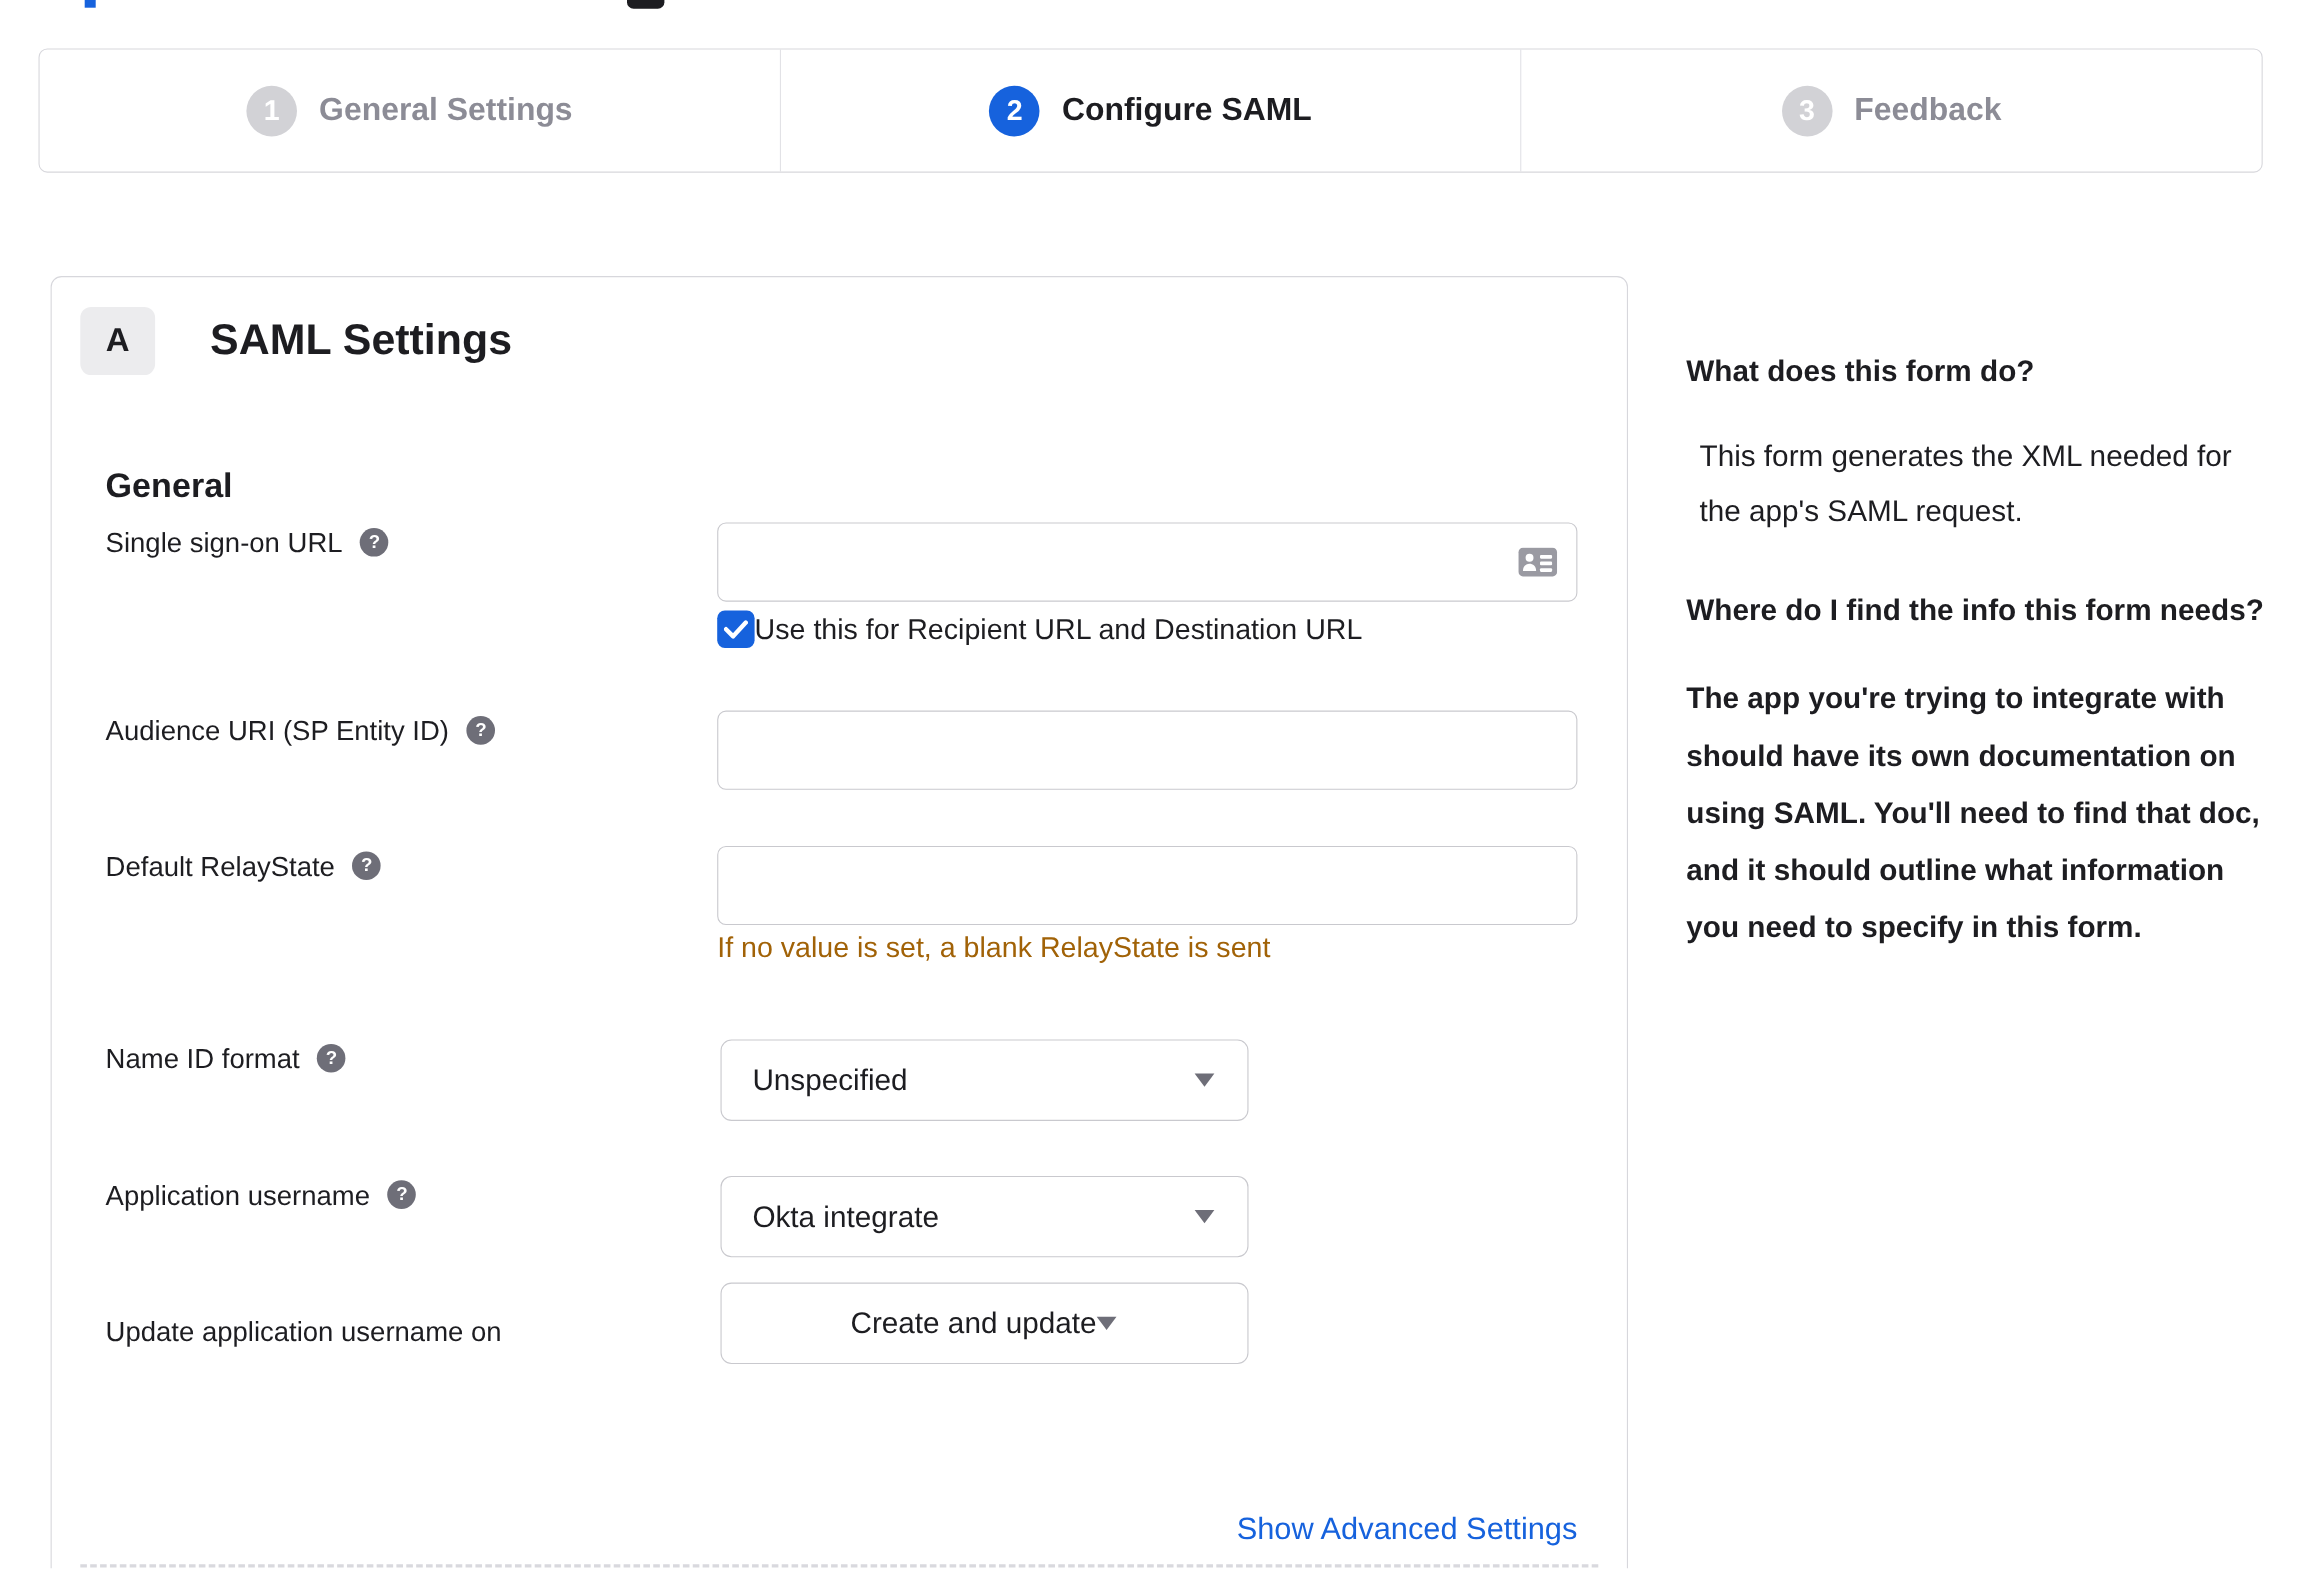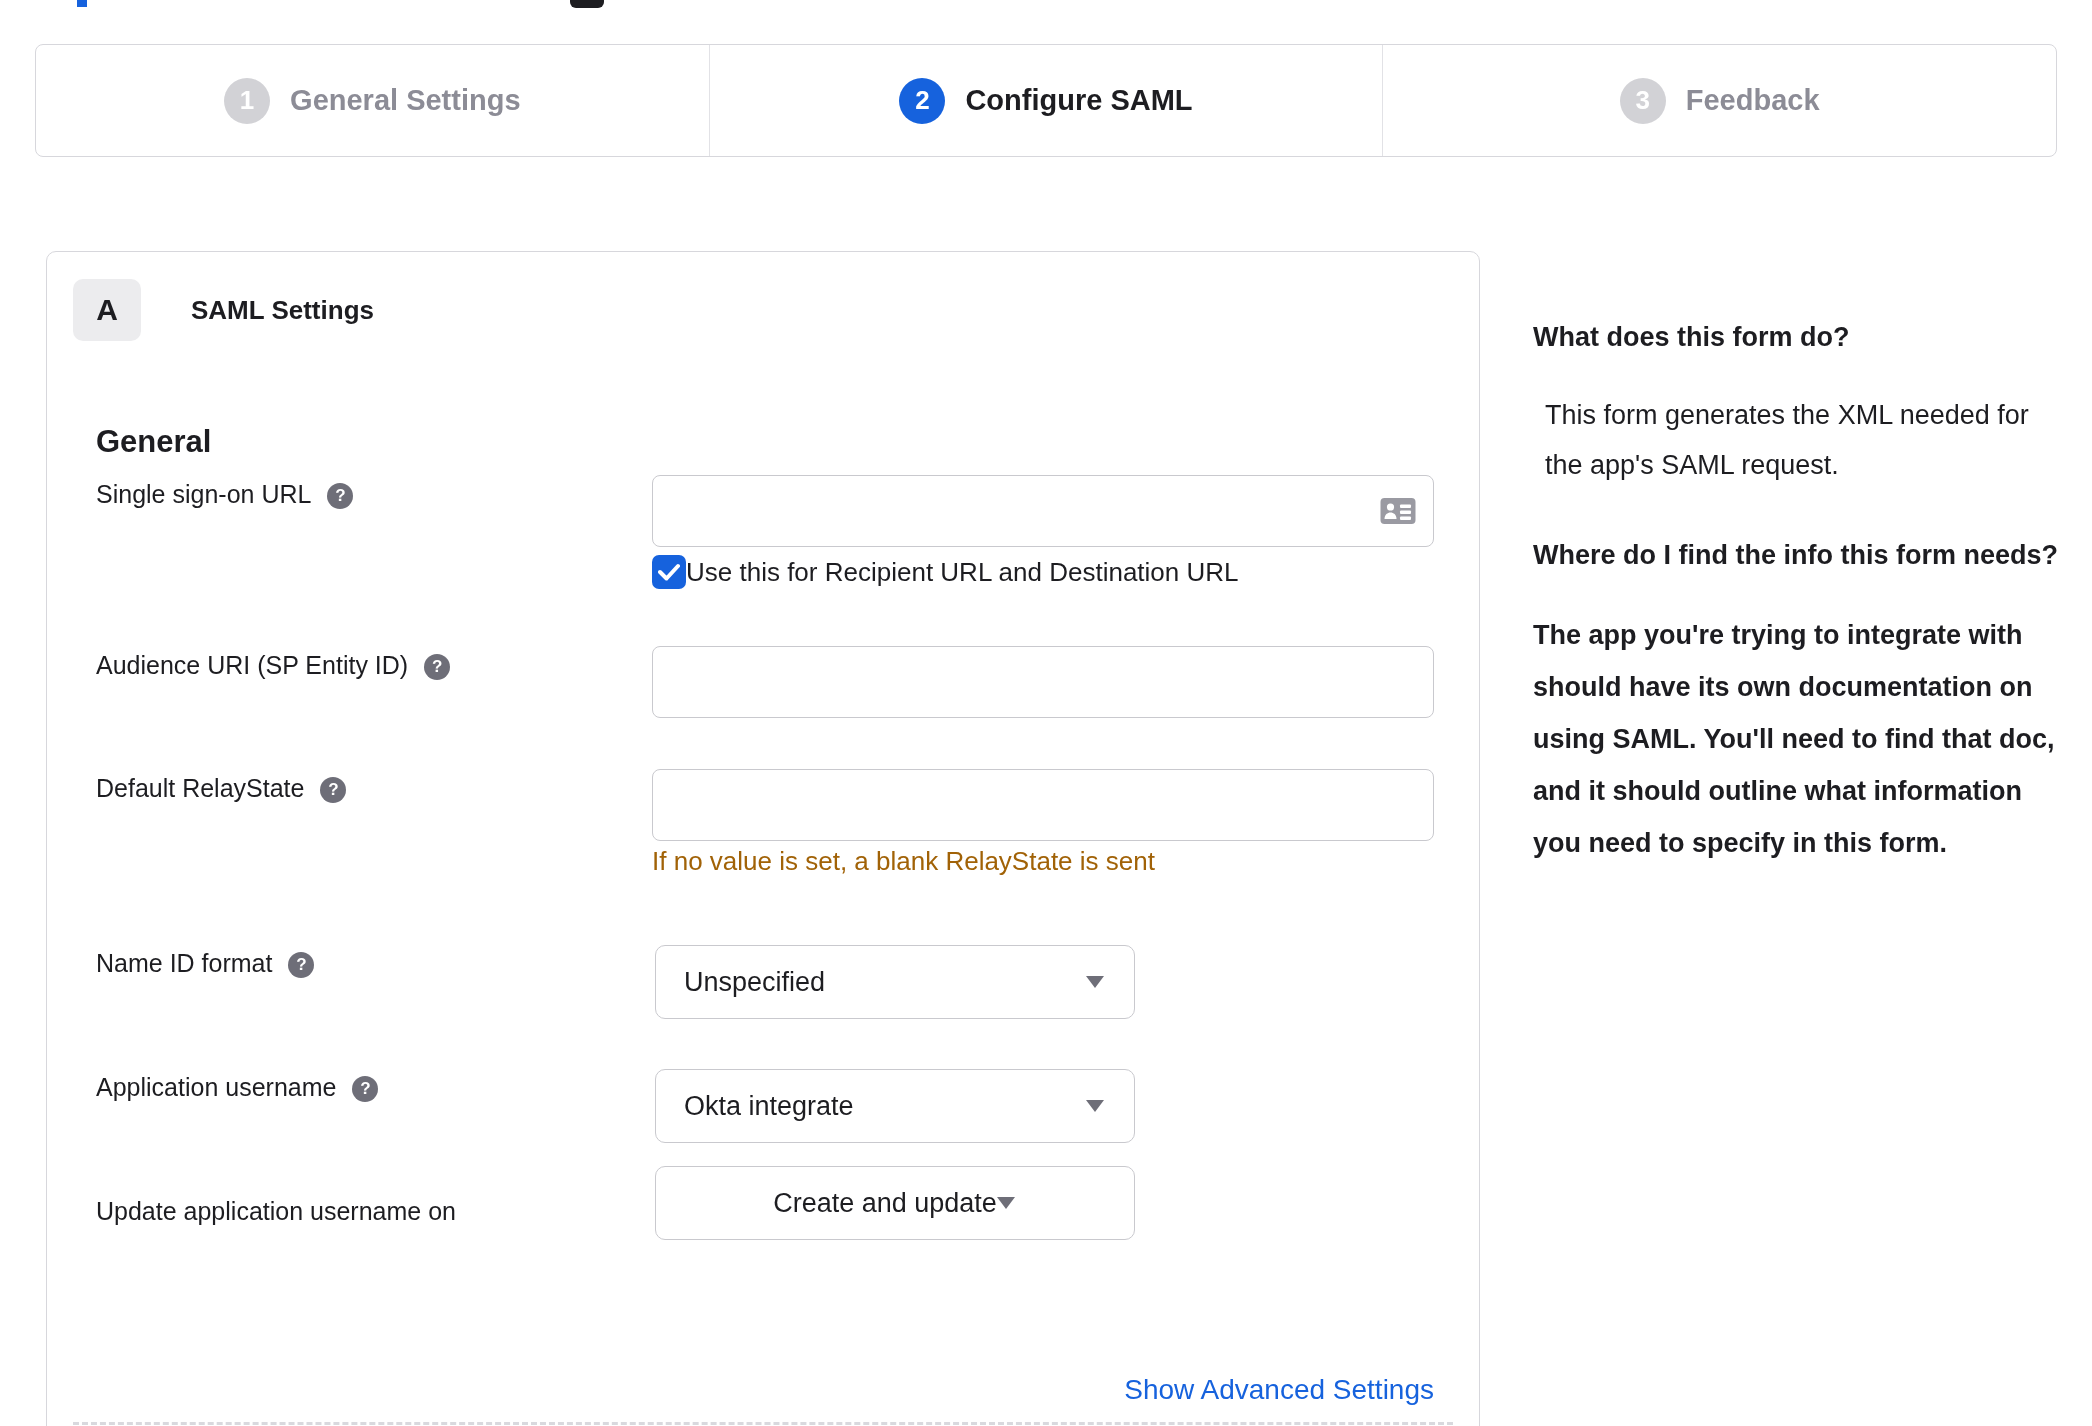--- a/index.html
+++ b/index.html
@@ -21,24 +21,24 @@
   .step.active .step-circle { background:#1662dd; }
   .step-label { font-size:29px; font-weight:bold; color:#8c8c96; }
   .step.active .step-label { color:#1d1d21; }
 
   
   .card { position:absolute; left:46px; top:251px; width:1434px; height:1300px;
           border:1px solid #d7d7dc; border-radius:10px; background:#fff; }
   .panel-header { position:absolute; left:26px; top:27px; height:62px; display:flex; align-items:center; gap:50px; }
   .section-badge { width:68px; height:62px; background:#ececee; border-radius:10px;
                    display:flex; align-items:center; justify-content:center; font-size:30px; font-weight:bold; }
-  .section-title { font-size:26px; font-weight:bold; }
+  .section-title { font-size:39px; font-weight:bold; }
   .group-heading { position:absolute; left:49px; top:172px; font-size:31px; font-weight:bold; }
 
-  .flabel { position:absolute; left:49px; font-size:25px; display:flex; align-items:flex-end; }
+  .flabel { position:absolute; left:49px; font-size:25px; display:flex; align-items:flex-start; }
   .help-icon { width:26px; height:26px; border-radius:50%; background:#6e6e78; color:#fff;
                font-size:17px; font-weight:bold; display:inline-flex; align-items:center; justify-content:center;
                margin-left:16px; flex:0 0 auto; }
 
   .text-input { position:absolute; left:605px; width:782px; height:72px; border:1px solid #c9c9ce;
                 border-radius:8px; background:#fff; font-family:"Liberation Sans",sans-serif;
                 font-size:27px; padding:0 60px 0 24px; color:#1d1d21; outline:none; }
   .input-wrap { position:absolute; left:605px; width:782px; height:72px; }
   .input-wrap .text-input { position:absolute; left:0; top:0; width:100%; height:100%; }
   .vcard-icon { position:absolute; right:18px; top:50%; transform:translateY(-50%); width:36px; height:27px; }

